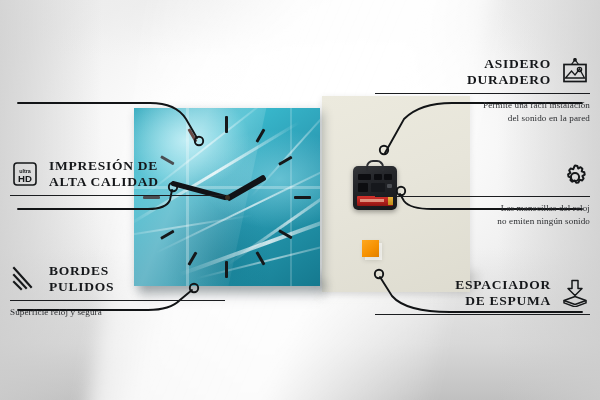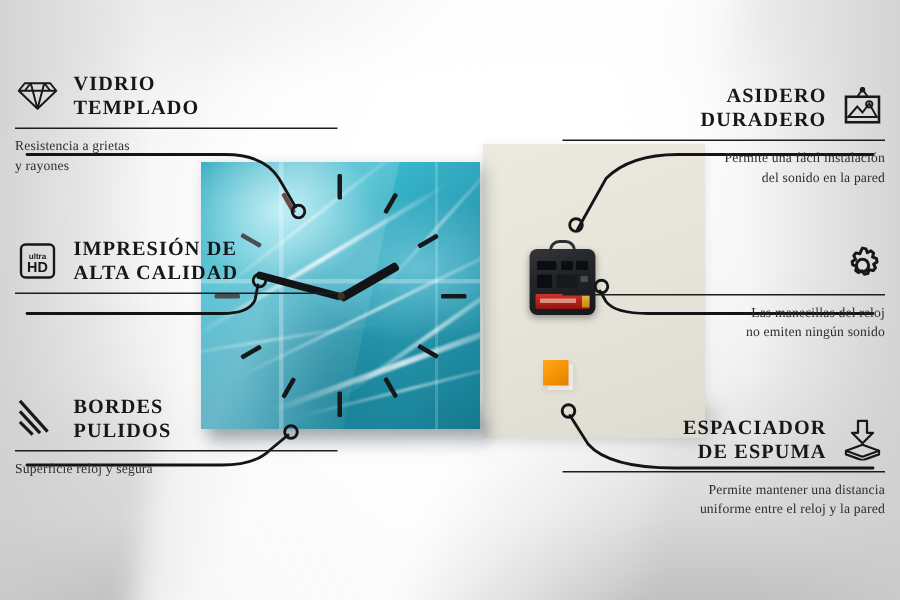--- a/index.html
+++ b/index.html
@@ -217,35 +217,20 @@
     <g fill="none" stroke="#121416" stroke-width="1.9">
       <circle cx="199" cy="141" r="4.2"></circle>
       <circle cx="173" cy="187" r="4.2"></circle>
       <circle cx="194" cy="288" r="4.2"></circle>
       <circle cx="384" cy="150" r="4.2"></circle>
       <circle cx="401" cy="191" r="4.2"></circle>
       <circle cx="379" cy="274" r="4.2"></circle>
     </g>
   </svg>
 
-  <div class="feat left" style="top:48px;">
-    <div class="feat-head">
-      <span class="feat-ico">
-        <svg width="28" height="24" viewBox="0 0 28 24" fill="none" stroke="#16181a" stroke-width="1.3" stroke-linejoin="round">
-          <path d="M5.5 3.5h17l4 5-12.5 12L1.5 8.5z"></path>
-          <path d="M1.5 8.5h25M9.5 3.5l4.5 17M18.5 3.5L14 20.5M9.5 3.5L5.5 8.5M18.5 3.5l4 5"></path>
-        </svg>
-      </span>
-      <span class="feat-title">VIDRIO
-TEMPLADO</span>
-    </div>
-    <div class="feat-rule"></div>
-    <div class="feat-sub">Resistencia a grietas
-y rayones</div>
-  </div>
 
   <div class="feat left" style="top:158px;">
     <div class="feat-head">
       <span class="feat-ico">
         <svg width="28" height="26" viewBox="0 0 28 26">
           <rect x="3" y="2" width="22" height="22" rx="3" fill="none" stroke="#16181a" stroke-width="1.6"></rect>
           <text x="14" y="11.5" text-anchor="middle" font-family="Liberation Sans, sans-serif" font-size="5.4" font-weight="700" fill="#16181a">ultra</text>
           <text x="14" y="20.5" text-anchor="middle" font-family="Liberation Sans, sans-serif" font-size="9.6" font-weight="700" fill="#16181a">HD</text>
         </svg>
       </span>
@@ -310,17 +295,15 @@
         <svg width="30" height="28" viewBox="0 0 30 28" fill="none" stroke="#16181a" stroke-width="1.5" stroke-linejoin="round">
           <path d="M12 1.5h6v8h4l-7 7-7-7h4z"></path>
           <path d="M15 17.5 L4 21.5 L15 25.5 L26 21.5 Z"></path>
           <path d="M4 21.5v2.4l11 4 11-4v-2.4"></path>
         </svg>
       </span>
       <span class="feat-title">ESPACIADOR
 DE ESPUMA</span>
     </div>
     <div class="feat-rule"></div>
-    <div class="feat-sub">Permite mantener una distancia
-uniforme entre el reloj y la pared</div>
   </div>
 
 </div>
 
 </body></html>

